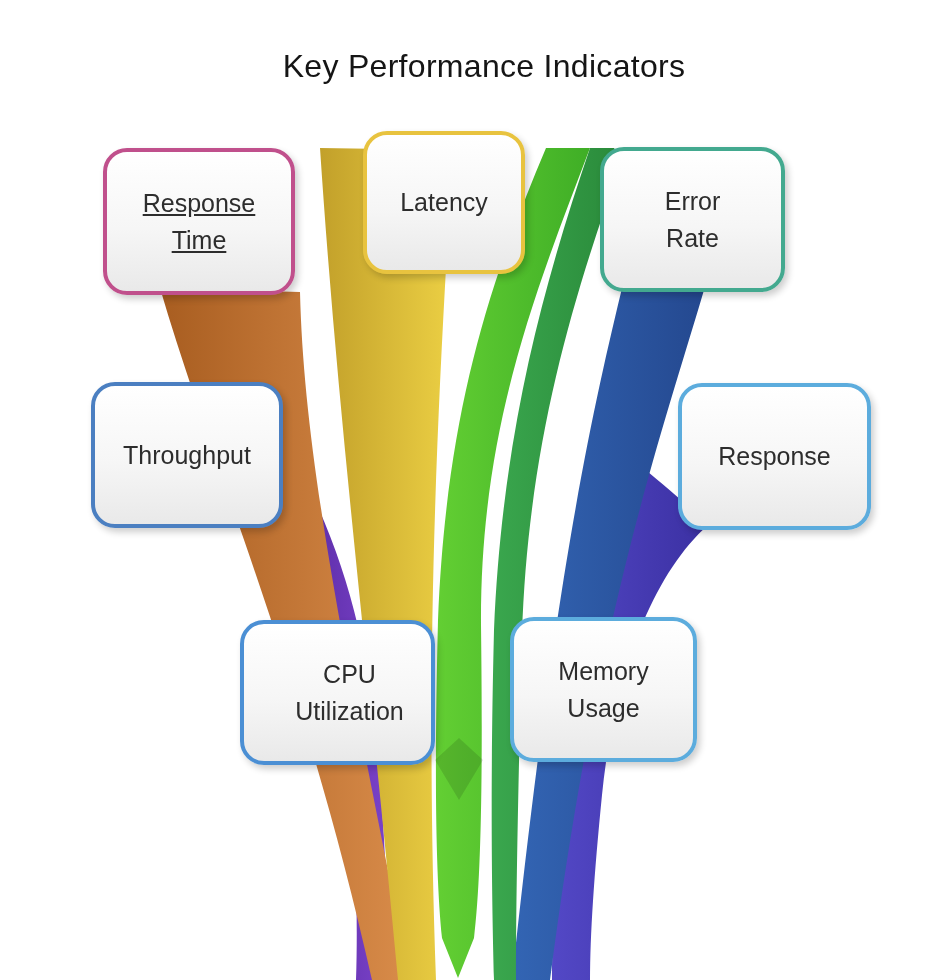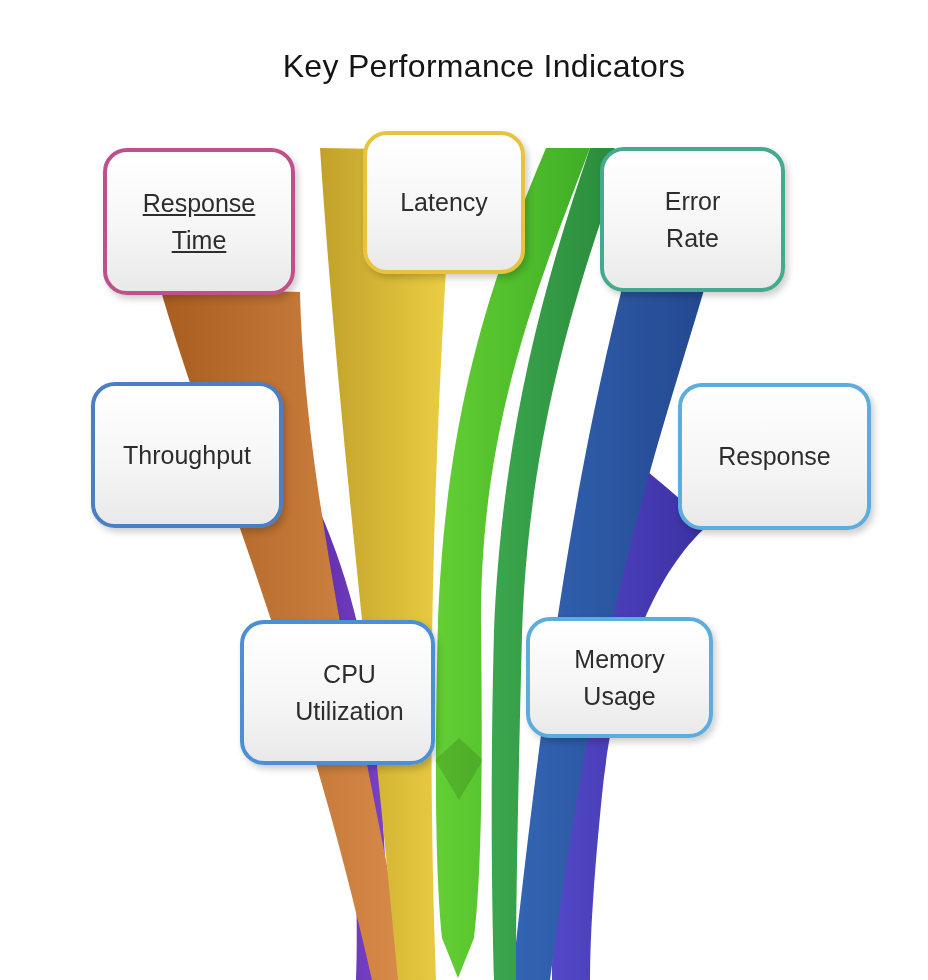--- a/index.html
+++ b/index.html
@@ -46,21 +46,21 @@
     line-height: 1.45;
     color: #2d2d2d;
     white-space: pre-line;
   }
   #box-response-time { left: 103px; top: 148px; width: 192px; height: 147px; }
   #box-latency       { left: 363px; top: 131px; width: 162px; height: 143px; }
   #box-error-rate    { left: 600px; top: 147px; width: 185px; height: 145px; }
   #box-throughput    { left:  91px; top: 382px; width: 192px; height: 146px; }
   #box-bandwidth     { left: 678px; top: 383px; width: 193px; height: 147px; }
   #box-cpu-utilization { left: 240px; top: 620px; width: 195px; height: 145px; }
-  #box-memory-usage  { left: 526px; top: 617px; width: 187px; height: 121px; }
+  #box-memory-usage  { left: 510px; top: 617px; width: 187px; height: 145px; }
 </style>
 </head>
 <body>
 
 <div class="canvas">
 
   <svg class="ribbons" width="928" height="980" viewBox="0 0 928 980">
     <defs>
       <linearGradient id="grad-indigo" x1="0" y1="0" x2="1" y2="0">
         <stop offset="0" stop-color="#5348c6"></stop>

